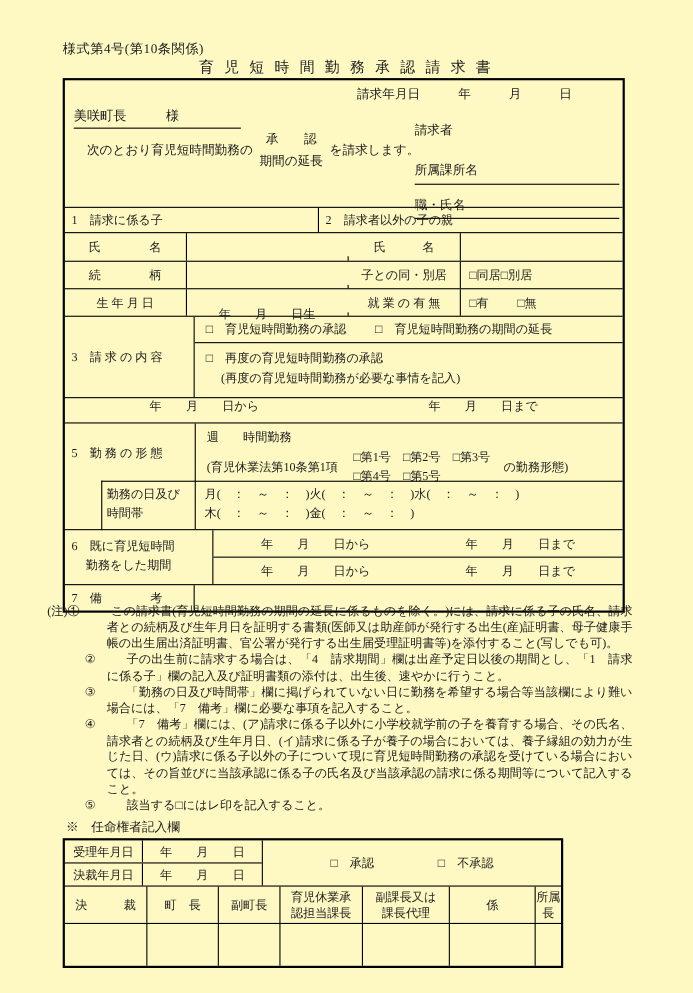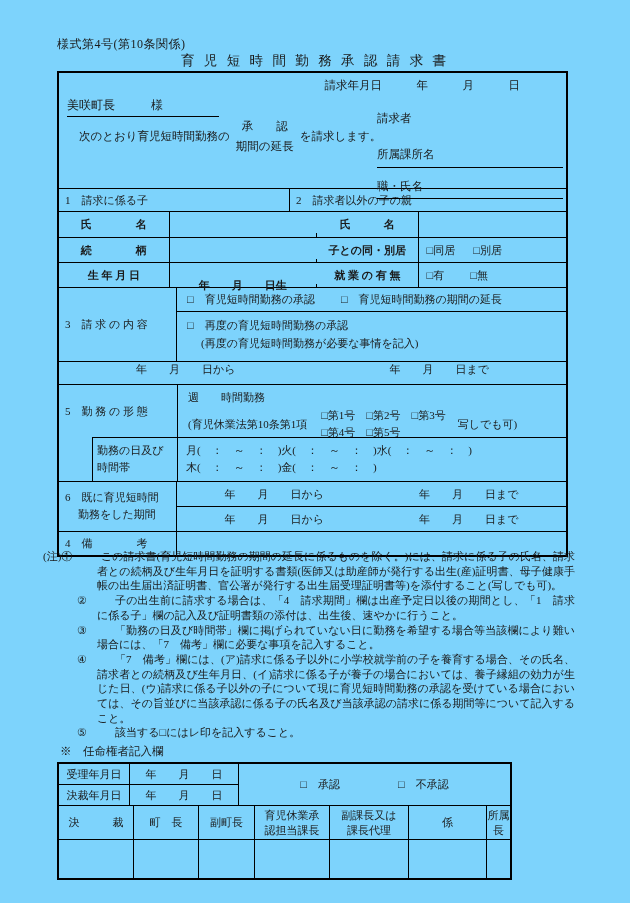--- a/index.html
+++ b/index.html
@@ -6,21 +6,21 @@
   html,body { background:#ffffff; }
   body {
     font-family: "Liberation Serif", "DejaVu Serif", serif;
     color:#1a1a1a;
     -webkit-font-smoothing: antialiased;
   }
   .page {
     position: relative;
     width: 630px;
     height: 903px;
-    background: #7dd3fc;
+    background: #fef9c3;
     overflow: hidden;
     font-size: 11px;
   }
   .form-no {
     position: absolute; left:57px; top:36px;
     font-size: 12px; letter-spacing: .5px;
   }
   .title {
     position: absolute; left:0; right:0; top:52px;
     text-align:center; font-size:13.5px; letter-spacing:3px;
@@ -47,21 +47,21 @@
     margin:0 6px; row-gap:5px; }
   .requester { position:absolute; left:318px; top:38px; width:186px; font-size:11.5px; }
   .requester .lab { height:16px; }
   .uline { border-bottom:1px solid #000; height:21px; margin-top:20px; }
   .uline2 { border-bottom:1px solid #000; height:20px; margin-top:11px; }
 
   
   .trow { display:flex; border-bottom:1px solid #000; }
   .cell { padding:0 4px; display:flex; align-items:center; }
   .br { border-right:1px solid #000; }
-  .tc { justify-content:center; text-align:center;font-weight:bold; }
+  .tc { justify-content:center; text-align:center; }
   .r12h { height:23px; }
   .r12h .cell { font-size:11px; }
   .rB { height:26px; } .rC { height:25px; } .rD { height:25px; }
   .w111 { width:111px; } .w148 { width:148px;margin-top:21px; } .w102 { width:102px; }
   .w148L { width:148px; } .w259 { width:231px; } .w250 { width:248px; }
   .w118 { width:118px; }
   .lblL { padding-left:6px; }
 
   
   .r3 { height:74px; }
@@ -88,21 +88,21 @@
   .lawsuffix { align-self:center; margin-left:2px; }
   .nest-top { position:absolute; left:33px; top:52px; right:0; border-top:1px solid #000; }
   .nest-v { position:absolute; left:33px; top:52px; height:45px; border-left:1px solid #000; }
   .nest-lbl { position:absolute; left:34px; top:52px; width:84px; height:45px;
     padding:5px 0 0 4px; line-height:17px; }
   .nest-sched { position:absolute; left:119px; top:52px; right:0; height:45px;
     padding:5px 0 0 8px; line-height:17px; }
 
   
   .r6 { height:50px; }
-  .r6 .lbl6 { width:118px; border-right:1px solid #000; padding:7px 0 0 6px; line-height:17px; }
+  .r6 .lbl6 { width:135px; border-right:1px solid #000; padding:7px 0 0 6px; line-height:17px; }
   .r6 .rows { flex:1; display:flex; flex-direction:column; }
   .r6 .sub { flex:1; display:flex; align-items:center; }
   .r6 .sub.first { border-bottom:1px solid #000; }
 
   
   .r7 { height:23px; border-bottom:none; }
 
   
   .notes { position:absolute; left:43px; top:549px; width:532px;
     font-size:11px; line-height:14.7px; }
@@ -178,21 +178,21 @@
       <div class="cell w111 br tc">氏　　　　名</div>
       <div class="cell w148 br"></div>
       <div class="cell w102 br tc">氏　　　名</div>
       <div class="cell w148L"></div>
     </div>
 
     <div class="trow rC">
       <div class="cell w111 br tc">続　　　　柄</div>
       <div class="cell w148 br"></div>
       <div class="cell w102 br tc">子との同・別居</div>
-      <div class="cell w148L" style="column-gap:18px; padding-left:8px;">
+      <div class="cell w148L" style="column-gap:0; padding-left:8px;">
         <span>□同居</span>
         <span>□別居</span>
       </div>
     </div>
 
     <div class="trow rD">
       <div class="cell w111 br tc">生 年 月 日</div>
       <div class="cell w148 br tc">年　　月　　日生</div>
       <div class="cell w102 br tc">就 業 の 有 無</div>
       <div class="cell w148L" style="column-gap:26px; padding-left:8px;">
@@ -231,21 +231,21 @@
             <span class="oprow">
               <span>□第1号</span>
               <span>□第2号</span>
               <span>□第3号</span>
             </span>
             <span class="oprow">
               <span>□第4号</span>
               <span>□第5号</span>
             </span>
           </span>
-          <span class="lawsuffix">写しでも可)</span>
+          <span class="lawsuffix">の勤務形態)</span>
         </div>
       </div>
       <div class="nest-top"></div>
       <div class="nest-v"></div>
       <div class="nest-lbl">
         <div>勤務の日及び</div>
         <div>時間帯</div>
       </div>
       <div class="nest-sched">
         <div>月(　：　～　：　)火(　：　～　：　)水(　：　～　：　)</div>
@@ -264,21 +264,21 @@
           <span>年　　月　　日まで</span>
         </div>
         <div class="sub fromto">
           <span>年　　月　　日から</span>
           <span>年　　月　　日まで</span>
         </div>
       </div>
     </div>
 
     <div class="trow r7">
-      <div class="cell w118 br lblL">4　備　　　　考</div>
+      <div class="cell w118 br lblL">7　備　　　　考</div>
       <div class="cell" style="flex:1;"></div>
     </div>
   </div>
 
   <div class="notes">
     <div class="note">
       <span class="mk">(注)①</span>
       <span class="body i1">この請求書(育児短時間勤務の期間の延長に係るものを除く。)には、請求に係る子の氏名、請求者との続柄及び生年月日を証明する書類(医師又は助産師が発行する出生(産)証明書、母子健康手帳の出生届出済証明書、官公署が発行する出生届受理証明書等)を添付すること(写しでも可)。</span>
     </div>
     <div class="note">

